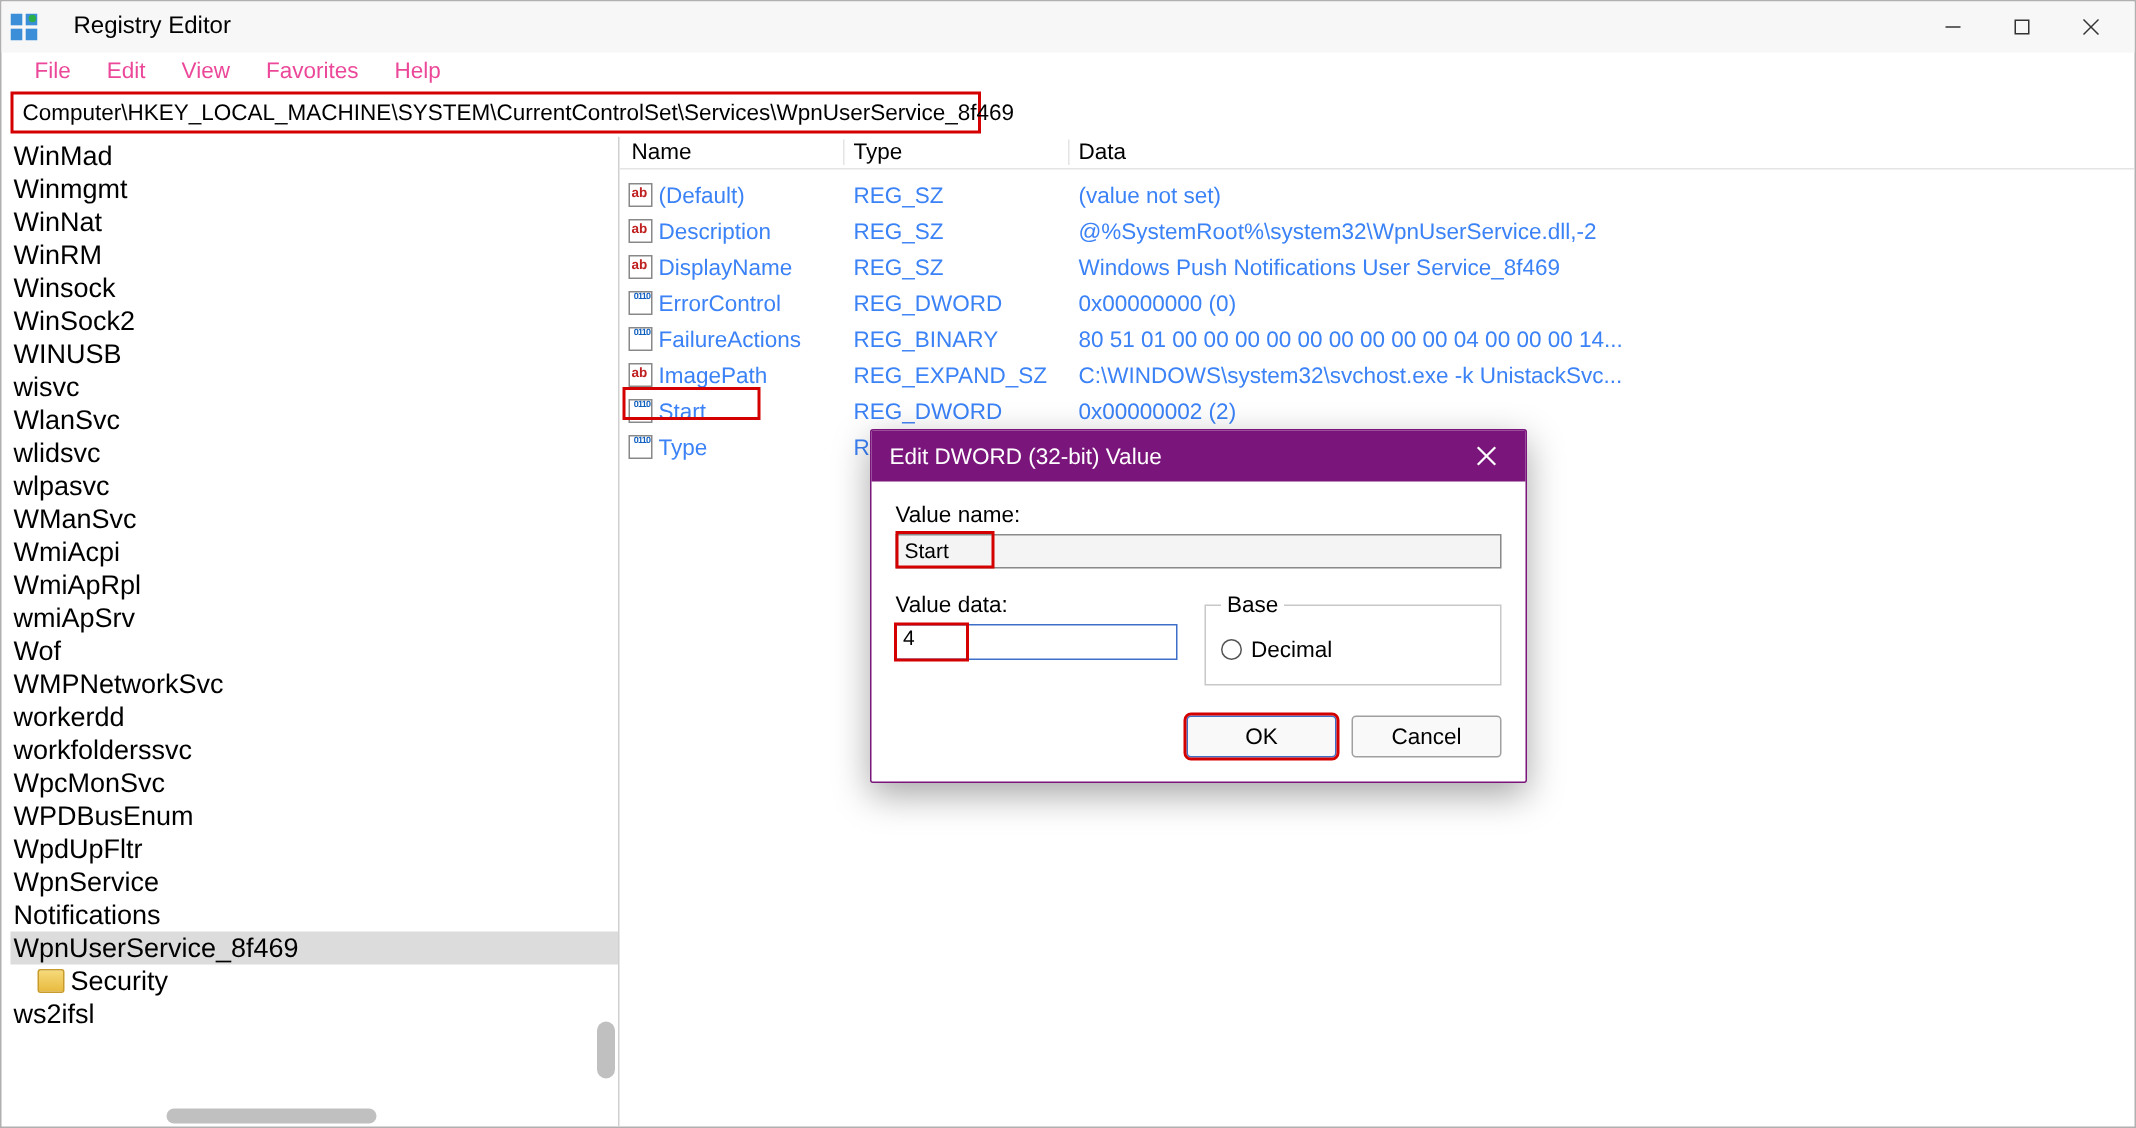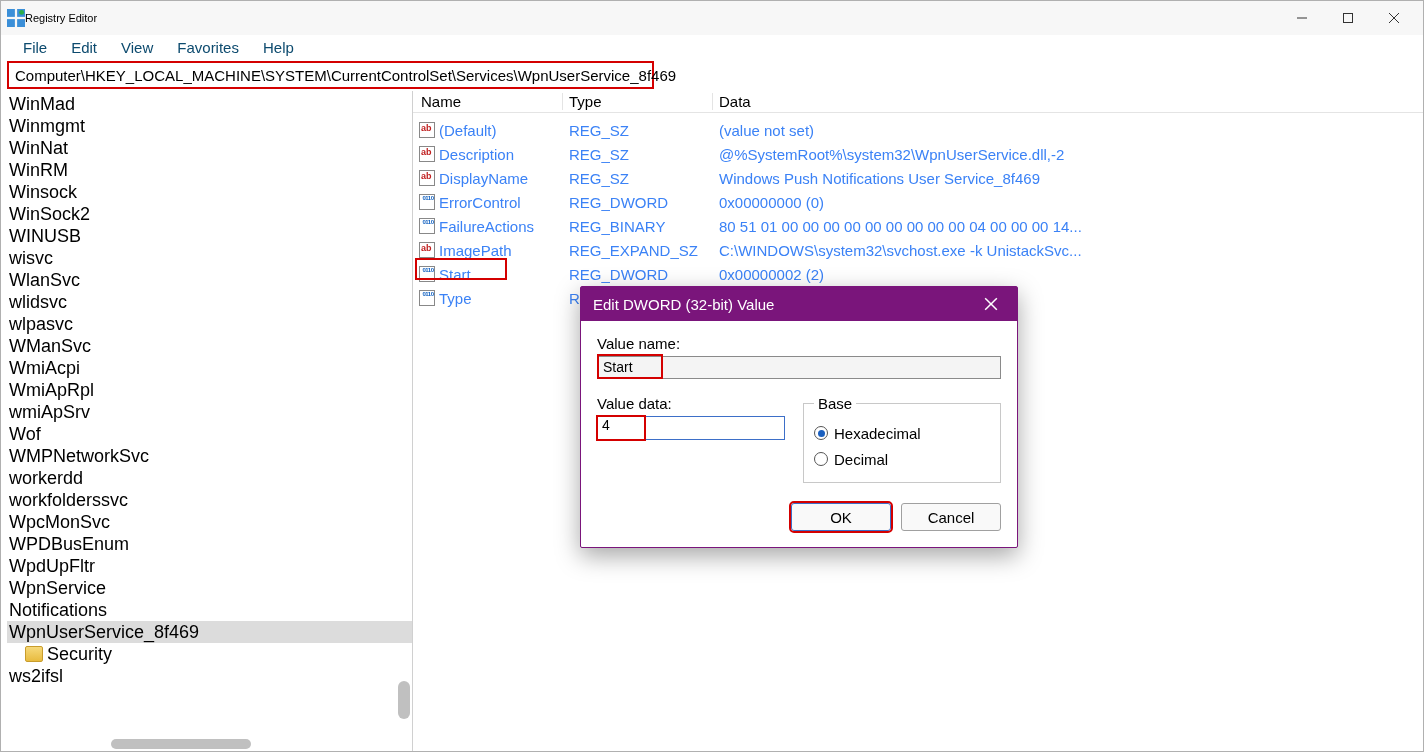--- a/index.html
+++ b/index.html
@@ -2,26 +2,26 @@
 <html><head>
 <meta charset="utf-8">
 <style>
   * { box-sizing: border-box; margin: 0; padding: 0; font-family: "Segoe UI", Tahoma, sans-serif; }
   body { background: #fff; width: 1424px; height: 752px; overflow: hidden; position: relative; }
 
   .window { width: 1424px; height: 752px; border: 1px solid #b0b0b0; display: flex; flex-direction: column; background: #fff; }
 
   
   .titlebar { display: flex; align-items: center; height: 34px; padding: 0 6px; background: #f7f7f7; }
-  .titlebar .title { font-size: 11px; color: #000; }
+  .titlebar .title { font-size: 16px; color: #000; margin-left: 24px; }
   .win-controls { margin-left: auto; display: flex; }
   .win-btn { width: 46px; height: 32px; display: flex; align-items: center; justify-content: center; color: #333; font-size: 14px; }
 
   
-  .menubar { display: flex; gap: 0; height: 24px; align-items: center; padding: 0 10px; font-size: 15px; color: #0c4a6e; }
+  .menubar { display: flex; gap: 0; height: 24px; align-items: center; padding: 0 10px; font-size: 15px; color: #ec4899; }
   .menubar .menu-item { padding: 2px 12px; cursor: default; }
 
   
   .addressbar { height: 28px; border: 2px solid #d40000; margin: 2px 6px 2px 6px; display: flex; align-items: center; padding: 0 6px; font-size: 15px; color: #000; width: 647px; }
 
   
   .main { flex: 1; display: flex; overflow: hidden; }
 
   
   .tree { width: 412px; border-right: 1px solid #d0d0d0; overflow-y: auto; overflow-x: hidden; position: relative; }
@@ -261,24 +261,20 @@
         <div class="dlg-label">Value data:</div>
         <div class="dlg-data-input">
           <span>4</span>
           <div class="dlg-data-red"></div>
         </div>
       </div>
       <div class="dlg-col-right">
         <fieldset class="base">
           <legend>Base</legend>
           <div class="radio-row">
-            <span class="radio checked"></span>
-            <span>Hexadecimal</span>
-          </div>
-          <div class="radio-row">
             <span class="radio"></span>
             <span>Decimal</span>
           </div>
         </fieldset>
       </div>
     </div>
 
     <div class="dlg-buttons">
       <div class="dlg-btn ok">OK</div>
       <div class="dlg-btn">Cancel</div>

